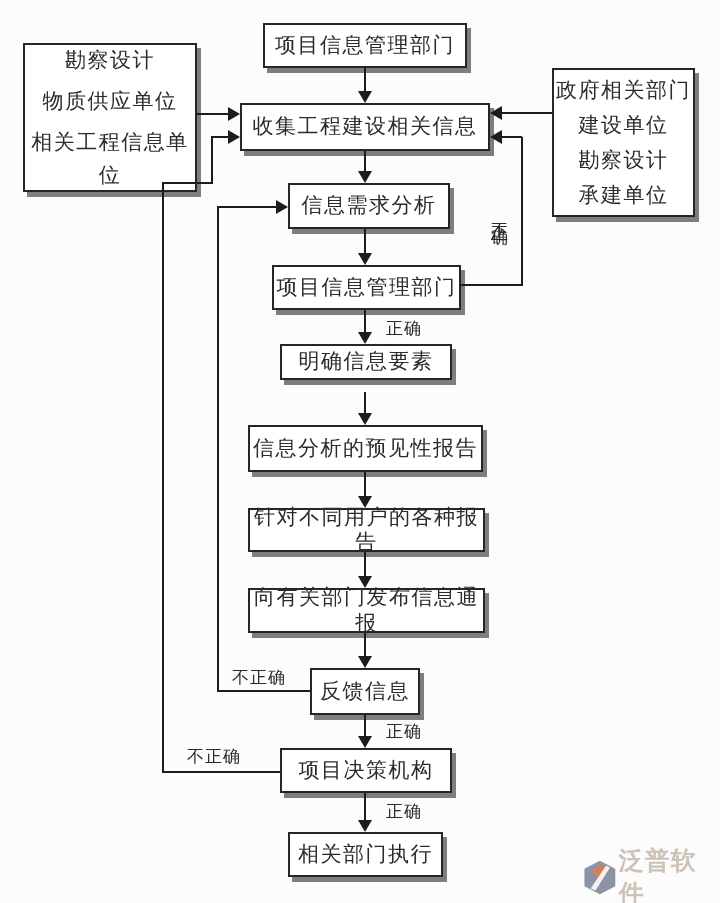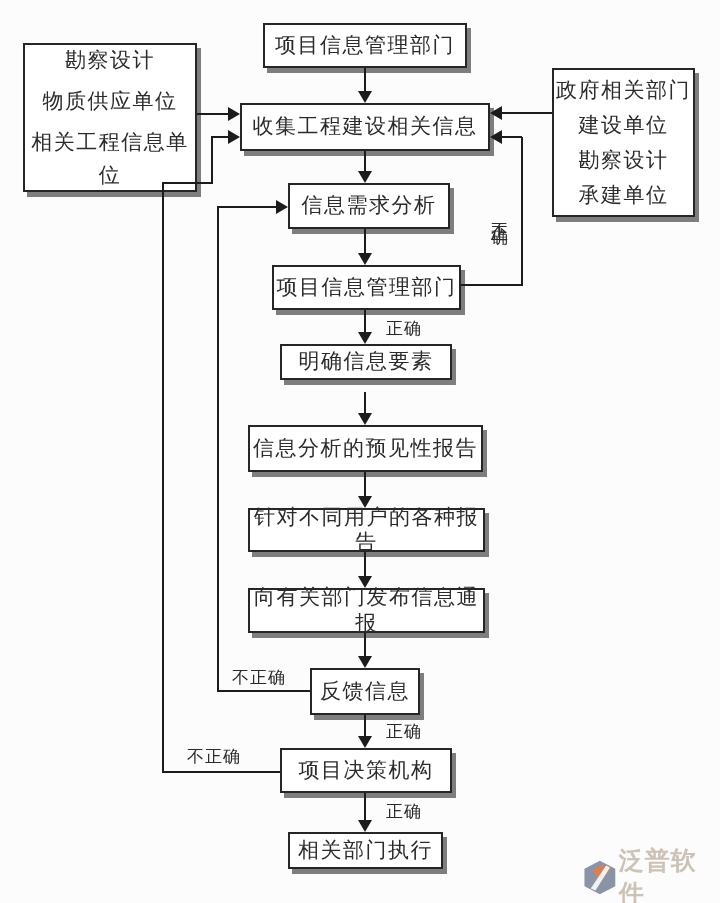--- a/index.html
+++ b/index.html
@@ -85,21 +85,21 @@
   </div>
 
   <div class="box" style="left:248px;top:588px;width:237px;height:45px;">
     <span>向有关部门发布信息通报</span>
   </div>
 
   <div class="box" style="left:280px;top:748px;width:172px;height:45px;">
     <span>项目决策机构</span>
   </div>
 
-  <div class="box" style="left:288px;top:832px;width:155px;height:37px;">
+  <div class="box" style="left:288px;top:832px;width:155px;height:45px;">
     <span>相关部门执行</span>
   </div>
 
   <div>
     <div class="ln v" style="left:364px;top:68px;height:24px;"></div>
     <div class="ar down" style="left:358px;top:91px;"></div>
   </div>
 
   <div>
     <div class="ln v" style="left:364px;top:151px;height:21px;"></div>

